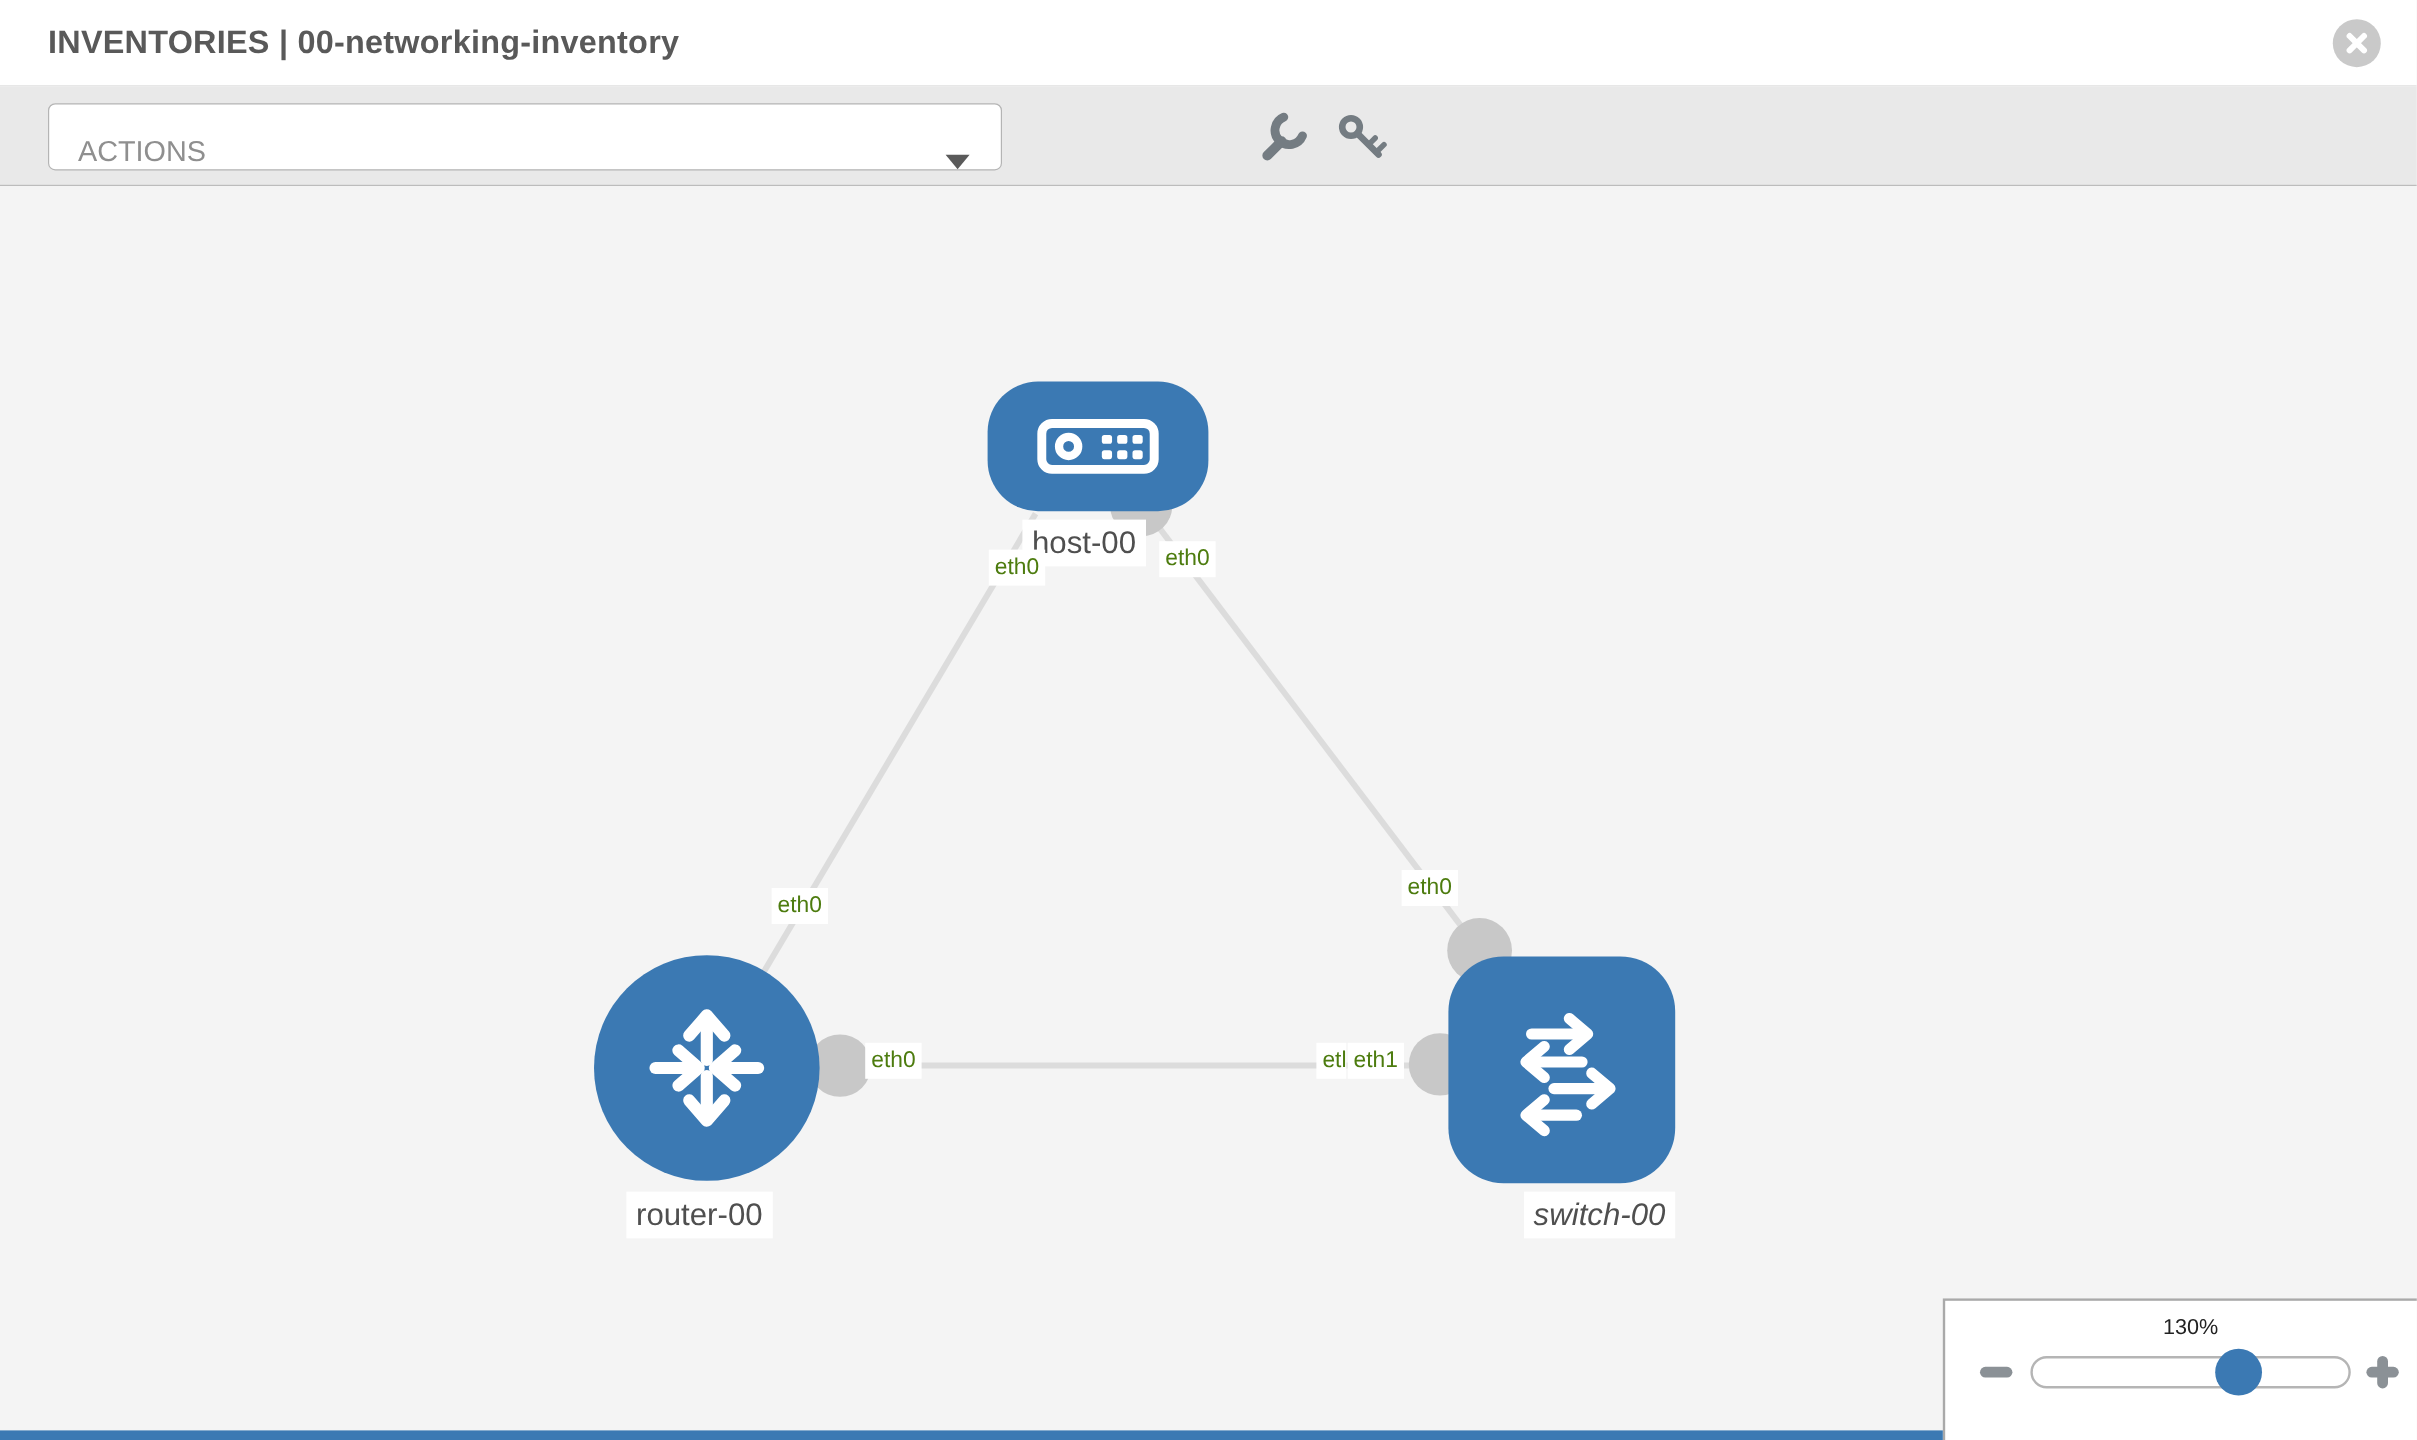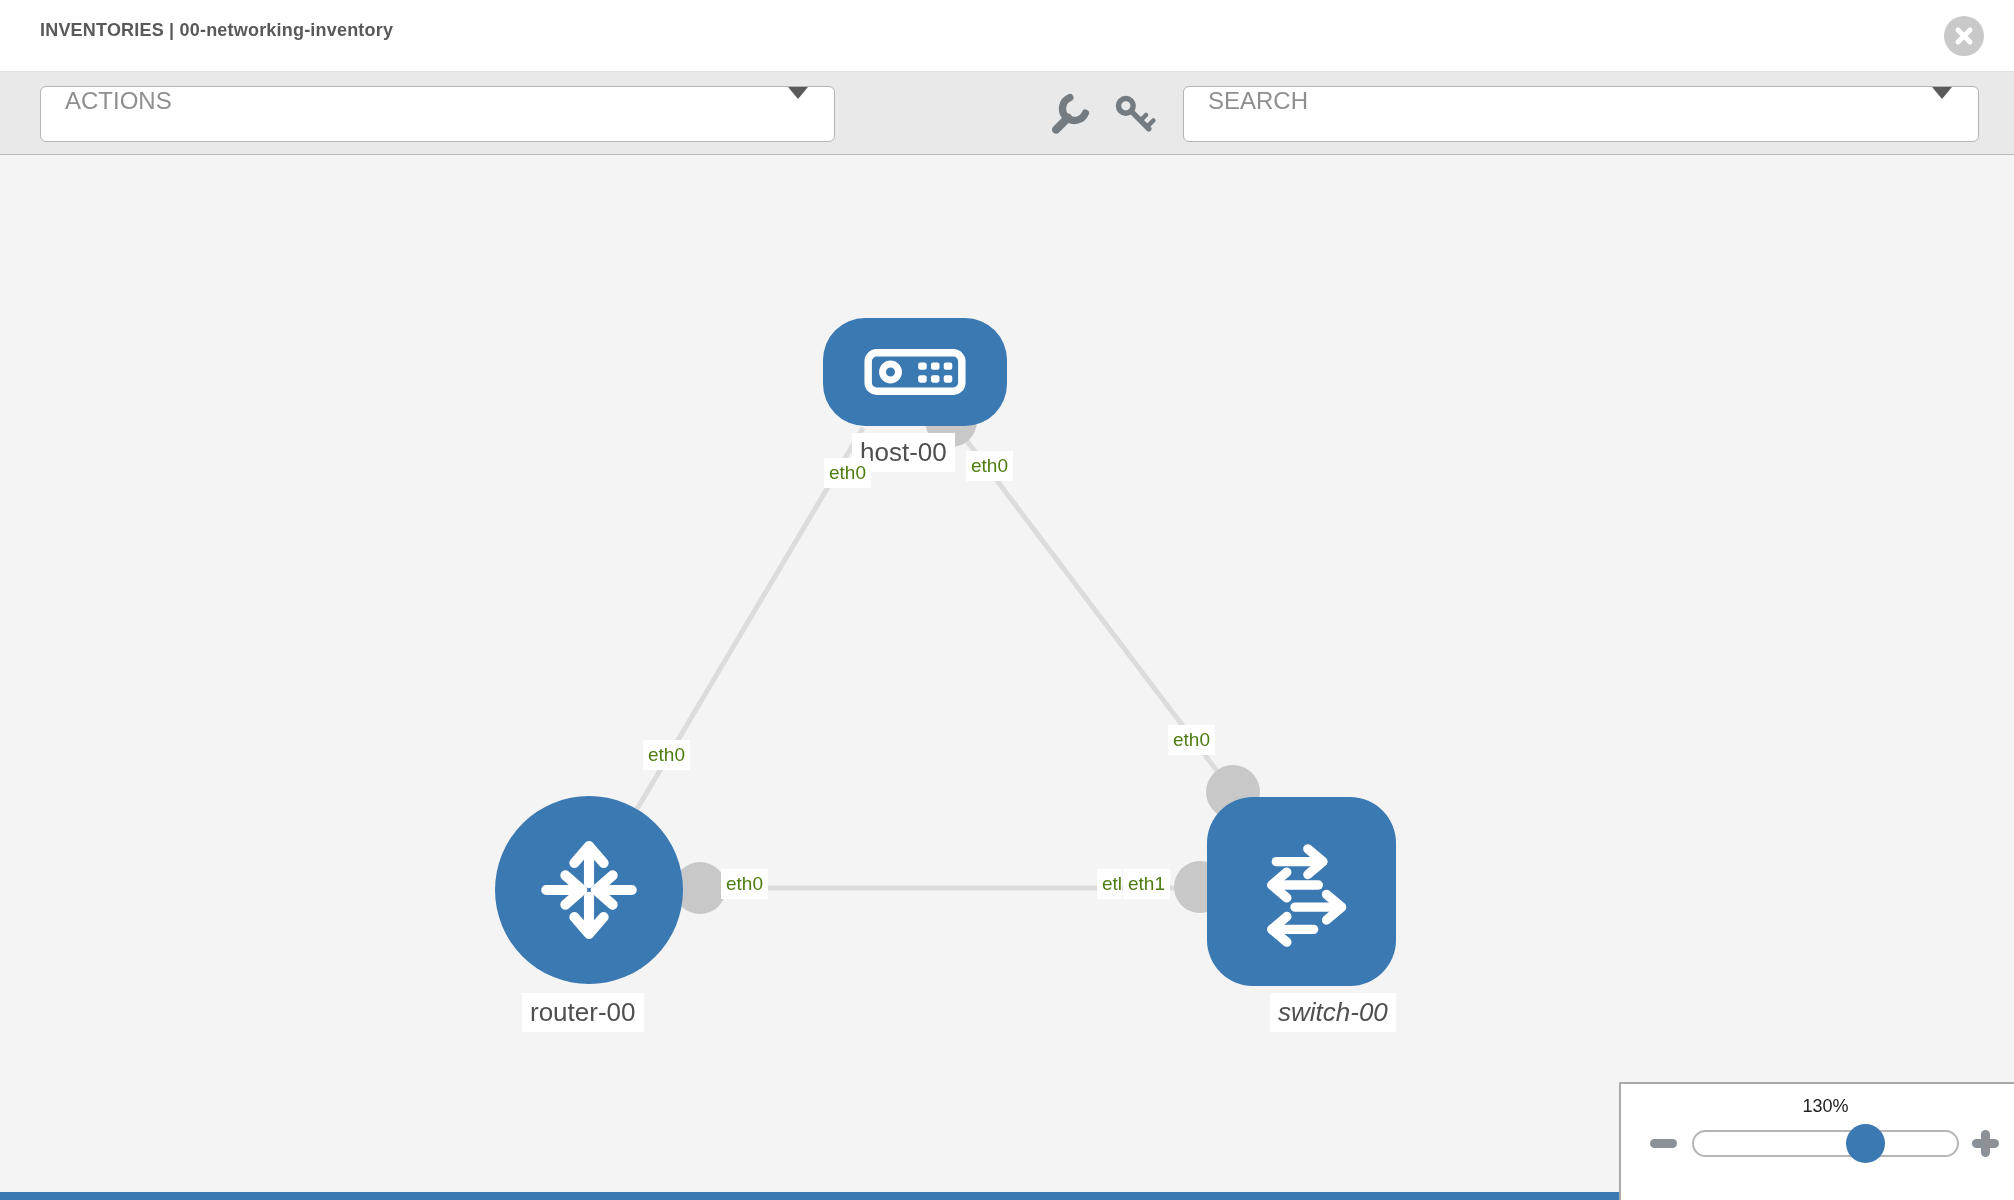--- a/index.html
+++ b/index.html
@@ -13,37 +13,37 @@
     --link:#dcdcdc;
   }
 
   
   .header {
     position:absolute; top:0; left:0; width:2014px; height:72px;
     background:#ffffff; border-bottom:1px solid #e2e2e2;
   }
   .title {
     position:absolute; left:40px; top:20px;
-    font-size:18px; font-weight:bold; color:#595959; letter-spacing:0.2px;
+    font-size:27px; font-weight:bold; color:#595959; letter-spacing:0.2px;
   }
   .close-btn {
     position:absolute; left:1944px; top:16px; width:40px; height:40px;
     border-radius:50%; background:#c9c9c9; cursor:pointer;
     display:flex; align-items:center; justify-content:center;
   }
 
   
   .toolbar {
     position:absolute; top:72px; left:0; width:2014px; height:83px;
     background:#e9e9e9; border-bottom:1px solid #bcbcbc;
   }
   .select-box {
     position:absolute; top:14px; height:56px;
     background:#ffffff; border:1px solid #b4b4b4; border-radius:6px;
-    display:flex; align-items:flex-start;
+    display:flex; align-items:flex-end;
     font-size:24px; color:#8f8f8f; padding:0 24px;
   }
   .select-box .caret { position:absolute; right:26px; }
   .caret {
     width:0; height:0;
     border-left:10px solid transparent; border-right:10px solid transparent;
     border-top:12px solid #5a5a5a;
   }
   .tool-icon {
     position:absolute; top:20px; width:46px; height:46px; cursor:pointer;
@@ -120,24 +120,20 @@
     <svg width="44" height="44" viewBox="0 0 48 48">
       <g stroke="#747c82" fill="none" stroke-linecap="round">
         <circle cx="14" cy="14" r="8" stroke-width="6"></circle>
         <path d="M20 20 L39 39" stroke-width="6"></path>
         <path d="M30 30 L36 24" stroke-width="5"></path>
         <path d="M37 37 L44 30" stroke-width="5"></path>
       </g>
     </svg>
   </div>
 
-  <div class="select-box" style="left:1183px; width:796px;">
-    <span>SEARCH</span>
-    <span class="caret"></span>
-  </div>
 </div>
 
 <div class="canvas">
 
   <svg class="wires" width="2014" height="1045" viewBox="0 0 2014 1045">
     <line x1="863" y1="273" x2="589" y2="735" stroke="#dcdcdc" stroke-width="5"></line>
     <line x1="951" y1="265" x2="1233" y2="637" stroke="#dcdcdc" stroke-width="5"></line>
     <line x1="697" y1="733" x2="1210" y2="733" stroke="#dcdcdc" stroke-width="5"></line>
     <circle cx="951" cy="266" r="26" fill="#c8c8c8"></circle>
     <circle cx="700" cy="733" r="26" fill="#c8c8c8"></circle>

